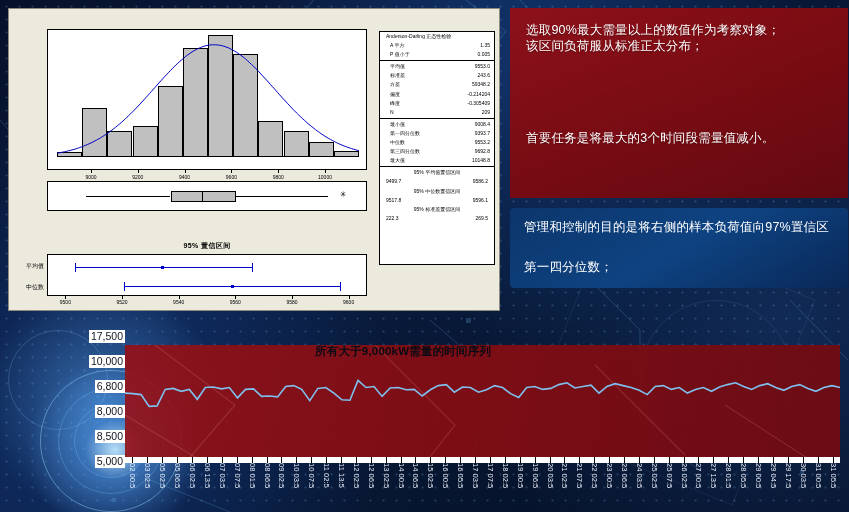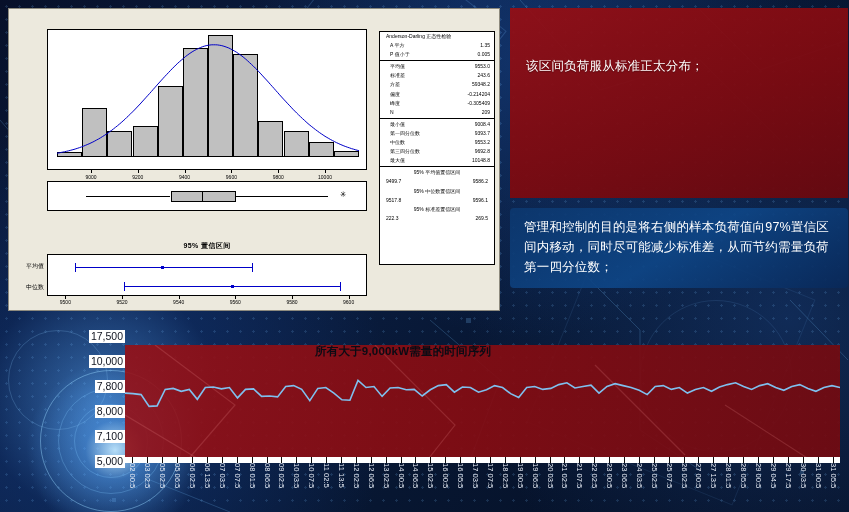--- a/index.html
+++ b/index.html
@@ -272,35 +272,36 @@
       <div class="trow c" style="text-align:center;">95% 标准差置信区间</div>
       <div class="trow">
         <span class="l">222.3</span>
         <span class="r">269.5</span>
       </div>
     </div>
   </div>
 </div>
 
 <div id="redPanel">
-  <div class="redline" style="top:50px;">该区间负荷服从标准正太分布；</div>
+  <div class="redline" style="top:14px;">选取90%最大需量以上的数值作为考察对象；</div>
+  <div class="redline" style="top:30px;">该区间负荷服从标准正太分布；</div>
+  <div class="redline" style="top:122px;">首要任务是将最大的3个时间段需量值减小。</div>
 </div>
 
 <div id="bluePanel">
   <div class="blueline" style="top:11px;">管理和控制的目的是将右侧的样本负荷值向97%置信区</div>
-  <div class="blueline" style="top:31px;">间内移动，同时尽可能减少标准差，从而节约需量负荷</div>
   <div class="blueline" style="top:51px;">第一四分位数；</div>
 </div>
 
 <div id="yAxis">
     <div class="ylbl" style="top: 0px;">17,500</div>
     <div class="ylbl" style="top: 25px;">10,000</div>
-    <div class="ylbl" style="top: 50px;">7,800</div>
+    <div class="ylbl" style="top: 50px;">6,800</div>
     <div class="ylbl" style="top: 75px;">8,000</div>
-    <div class="ylbl" style="top: 100px;">7,100</div>
+    <div class="ylbl" style="top: 100px;">8,500</div>
     <div class="ylbl" style="top: 125px;">5,000</div>
   </div>
 <div id="tsChart">
     <svg width="715" height="118" style="position: absolute; left: 0px; top: 0px;">
       <path d="M 30 0 L 110 60 L 60 118" stroke="rgba(255,160,160,.18)" fill="none" stroke-width="1.2"></path>
       <path d="M 250 0 L 330 80 L 300 118" stroke="rgba(255,160,160,.18)" fill="none" stroke-width="1.2"></path>
       <path d="M 470 20 L 560 110" stroke="rgba(255,160,160,.18)" fill="none" stroke-width="1.2"></path>
       <path d="M 600 60 L 690 118" stroke="rgba(255,160,160,.18)" fill="none" stroke-width="1.2"></path>
       <path d="M 0 70 L 80 118" stroke="rgba(255,160,160,.18)" fill="none" stroke-width="1.2"></path>
       <path d="M 0.0 48.1 L 8.0 48.6 L 16.1 49.6 L 24.1 61.4 L 32.1 60.9 L 40.2 44.4 L 48.2 43.4 L 56.2 46.3 L 64.3 44.4 L 72.3 54.3 L 80.3 42.5 L 88.4 42.0 L 96.4 43.9 L 104.4 42.5 L 112.5 52.9 L 120.5 44.4 L 128.5 43.9 L 136.6 51.4 L 144.6 51.0 L 152.6 51.9 L 160.7 41.5 L 168.7 40.6 L 176.7 44.4 L 184.8 55.7 L 192.8 43.4 L 200.8 42.5 L 208.9 48.1 L 216.9 54.8 L 224.9 55.2 L 233.0 35.4 L 241.0 42.5 L 249.0 41.5 L 257.1 51.4 L 265.1 43.0 L 273.1 42.5 L 281.2 44.8 L 289.2 44.4 L 297.2 51.0 L 305.3 44.8 L 313.3 40.6 L 321.3 39.6 L 329.4 47.2 L 337.4 42.0 L 345.4 42.5 L 353.5 47.2 L 361.5 44.8 L 369.6 40.6 L 377.6 42.5 L 385.6 48.6 L 393.7 52.4 L 401.7 42.5 L 409.7 41.5 L 417.8 44.4 L 425.8 43.4 L 433.8 39.6 L 441.9 37.8 L 449.9 43.0 L 457.9 41.5 L 466.0 40.1 L 474.0 48.1 L 482.0 41.5 L 490.1 38.7 L 498.1 40.6 L 506.1 42.5 L 514.2 45.3 L 522.2 49.6 L 530.2 41.5 L 538.3 40.6 L 546.3 44.4 L 554.3 42.5 L 562.4 48.1 L 570.4 44.4 L 578.4 42.5 L 586.5 46.3 L 594.5 42.0 L 602.5 39.6 L 610.6 37.8 L 618.6 41.5 L 626.6 44.4 L 634.7 40.6 L 642.7 38.7 L 650.7 42.5 L 658.8 45.3 L 666.8 41.5 L 674.8 39.6 L 682.9 43.4 L 690.9 46.3 L 698.9 42.5 L 707.0 40.6 L 715.0 42.5 " stroke="#7fc0ee" fill="none" stroke-width="1.6"></path>

